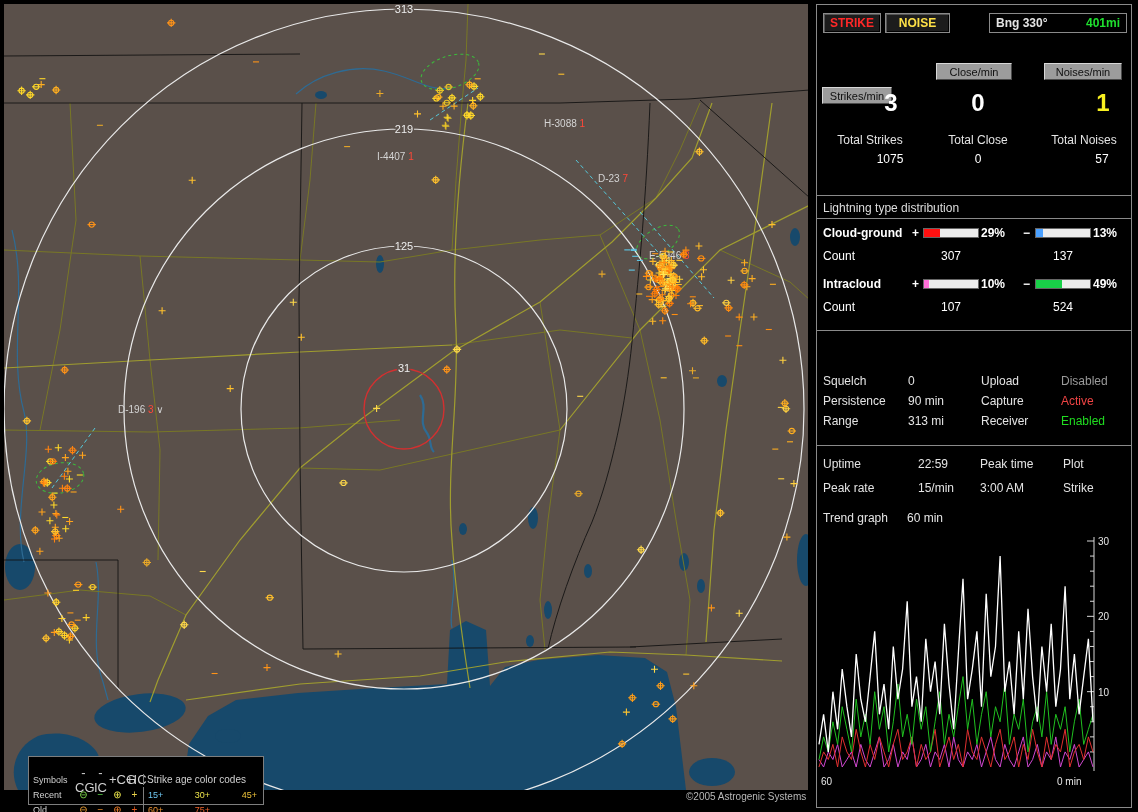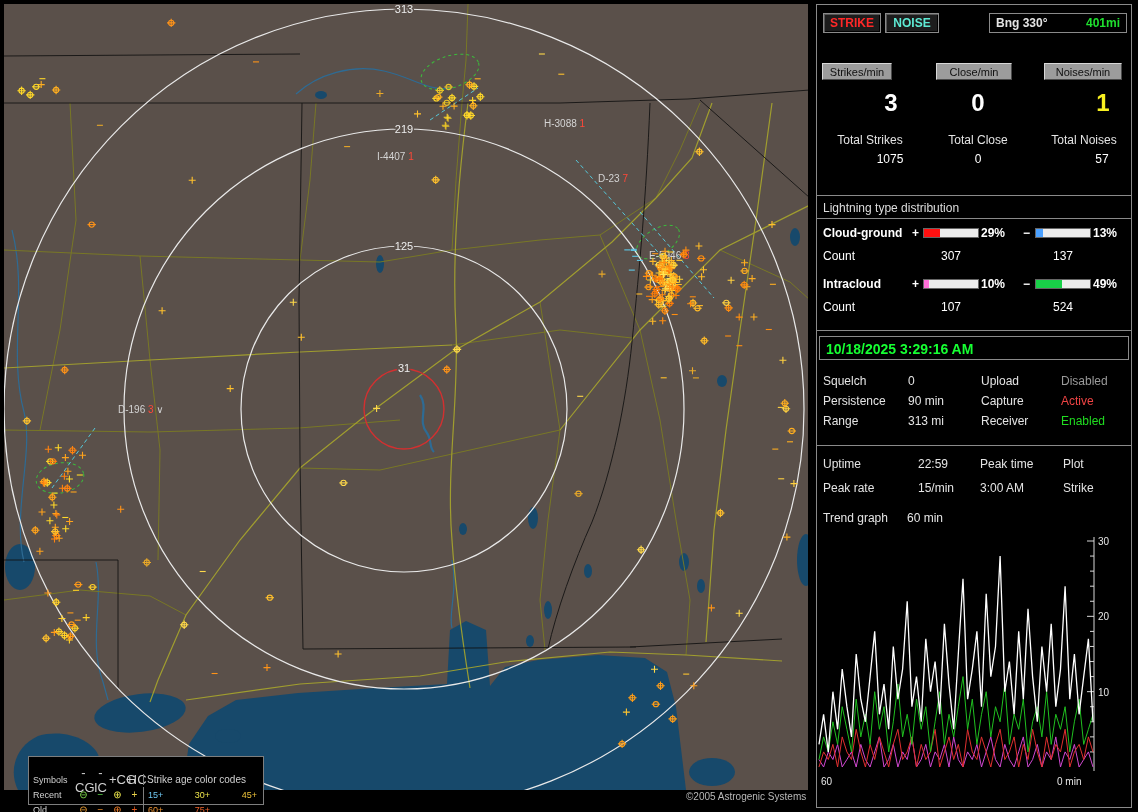--- a/index.html
+++ b/index.html
@@ -24,30 +24,30 @@
            padding:0 4px;height:100%;align-items:center;}
   
   .panel{position:absolute;left:812px;top:0;width:326px;height:812px;background:#000;}
   .panel-inner{position:absolute;left:4px;top:4px;width:314px;height:802px;
                border:1px solid #8a8a8a;background:#000;}
   .tbtn{position:absolute;top:8px;height:20px;border:1px solid #8a8a8a;background:#1c1c1c;
         font-weight:bold;font-size:12px;display:flex;align-items:center;justify-content:center;
         box-shadow:inset 1px 1px 0 #555,inset -1px -1px 0 #000;cursor:pointer;
         font-family:"Liberation Sans",sans-serif;padding:0;}
   .strike{left:6px;width:58px;color:#ff2828;}
-  .noise{left:68px;width:54px;color:#5eead4;}
+  .noise{left:68px;width:65px;color:#fde047;}
   .bng{position:absolute;left:172px;top:8px;width:138px;height:20px;border:1px solid #8a8a8a;
        display:flex;justify-content:space-between;align-items:center;padding:0 6px;
        box-sizing:border-box;font-weight:bold;}
   .grn{color:#1fe02f;}
   .rate-btn{position:absolute;top:58px;height:17px;background:#9c9c9c;color:#101010;font-size:11px;
             display:flex;align-items:center;justify-content:center;
             border:1px solid #d8d8d8;border-right-color:#4a4a4a;border-bottom-color:#4a4a4a;
             box-sizing:border-box;}
-  .rb1{left:5px;width:70px;} .rb2{left:119px;width:76px;} .rb3{left:227px;width:78px;}
+  .rb1{left:5px;width:70px;margin-top:24px;} .rb2{left:119px;width:76px;} .rb3{left:227px;width:78px;}
   .big{position:absolute;top:84px;width:60px;text-align:center;font-size:24px;font-weight:bold;color:#fff;}
   .bn1{left:44px;} .bn2{left:131px;} .bn3{left:256px;}
   .tlab{position:absolute;top:128px;width:110px;text-align:center;color:#e4e4e4;}
   .tl1{left:-2px;} .tl2{left:106px;} .tl3{left:212px;}
   .tval{position:absolute;top:147px;width:110px;text-align:center;color:#fff;}
   .tv1{left:18px;} .tv2{left:106px;} .tv3{left:230px;}
   .hr{position:absolute;left:0;right:0;border-top:1px solid #8a8a8a;}
   .hr-a{top:190px;} .hr-b{top:213px;} .hr-c{top:325px;} .hr-d{top:440px;}
   .dist-title{position:absolute;left:6px;top:196px;color:#dedede;}
   .dlabel{position:absolute;left:6px;font-weight:bold;color:#fff;}
@@ -1197,21 +1197,20 @@
     <div class="bar" style="left:218px;top:274px">
       <div class="bar-fill" style="width: 49%; background: rgb(24, 208, 72);"></div>
     </div>
     <span class="pct" style="left:276px;top:272px">49%</span>
 
     <div class="clabel" style="top:295px">Count</div>
     <div class="cnt" style="left:106px;top:295px">107</div>
     <div class="cnt" style="left:218px;top:295px">524</div>
 
     <div class="hr hr-c"></div>
-    <div class="dtbox">10/18/2025 3:29:16 AM</div>
 
     <div class="srow" style="position:absolute;left:0;right:0;top:369px">
       <span class="sc1">Squelch</span>
       <span class="sc2">0</span>
       <span class="sc3">Upload</span>
       <span class="sc4" style="color: rgb(154, 154, 154);">Disabled</span>
     </div>
     <div class="srow" style="position:absolute;left:0;right:0;top:389px">
       <span class="sc1">Persistence</span>
       <span class="sc2">90 min</span>

